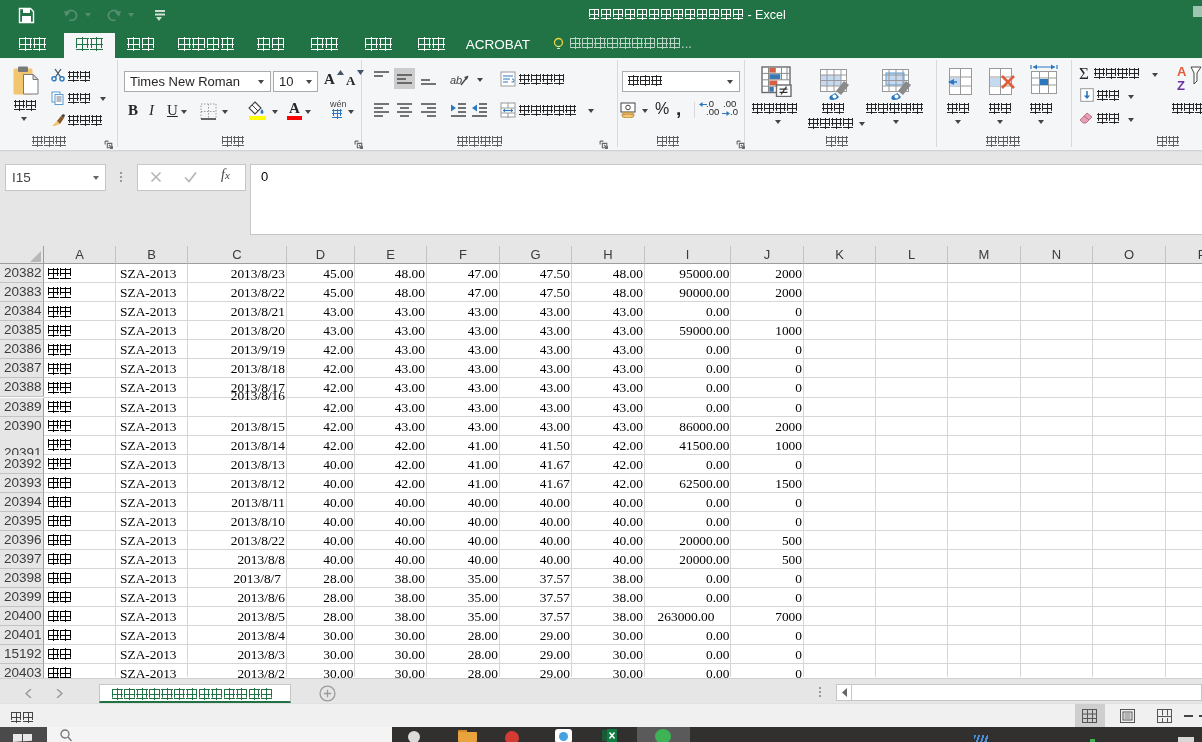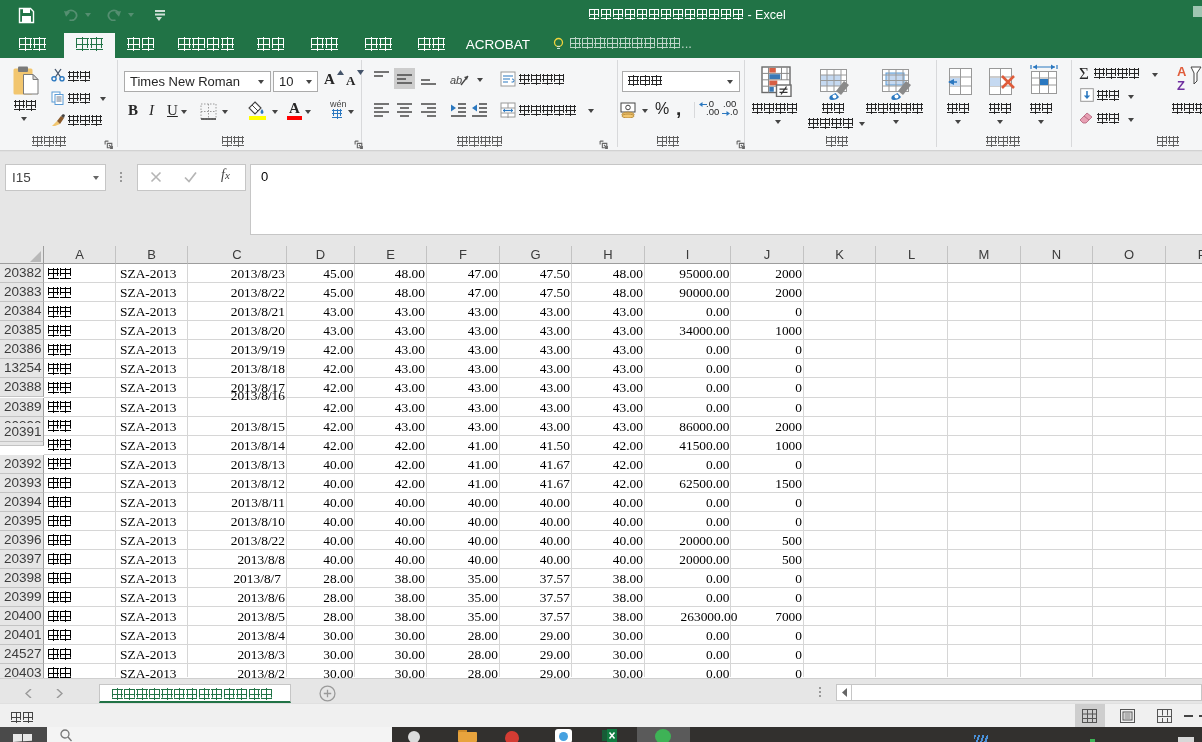--- a/index.html
+++ b/index.html
@@ -443,35 +443,35 @@
 <div class="rowhdr" style="top:75.39px;height:19.03px;line-height:18.03px">20385</div>
 <div class="abs" style="left:44px;top:93.42px;width:1158px;height:1px;background:#d6d6d6"></div>
 <div class="cell" style="left:47px;top:75.39px;font-size:13px"><i class="c"></i><i class="c"></i></div>
 <div class="cell" style="left:120px;top:75.39px">SZA-2013</div>
 <div class="cell num" style="left:188px;top:75.39px;width:97px">2013/8/20</div>
 <div class="cell num" style="left:287px;top:75.39px;width:66.5px">43.00</div>
 <div class="cell num" style="left:355px;top:75.39px;width:70px">43.00</div>
 <div class="cell num" style="left:427px;top:75.39px;width:71px">43.00</div>
 <div class="cell num" style="left:500px;top:75.39px;width:70px">43.00</div>
 <div class="cell num" style="left:572px;top:75.39px;width:71px">43.00</div>
-<div class="cell num" style="left:645px;top:75.39px;width:84.5px">34000.00</div>
+<div class="cell num" style="left:645px;top:75.39px;width:84.5px">59000.00</div>
 <div class="cell num" style="left:731px;top:75.39px;width:71px">1000</div>
 <div class="rowhdr" style="top:94.42px;height:19.03px;line-height:18.03px">20386</div>
 <div class="abs" style="left:44px;top:112.45px;width:1158px;height:1px;background:#d6d6d6"></div>
 <div class="cell" style="left:47px;top:94.42px;font-size:13px"><i class="c"></i><i class="c"></i></div>
 <div class="cell" style="left:120px;top:94.42px">SZA-2013</div>
 <div class="cell num" style="left:188px;top:94.42px;width:97px">2013/9/19</div>
 <div class="cell num" style="left:287px;top:94.42px;width:66.5px">42.00</div>
 <div class="cell num" style="left:355px;top:94.42px;width:70px">43.00</div>
 <div class="cell num" style="left:427px;top:94.42px;width:71px">43.00</div>
 <div class="cell num" style="left:500px;top:94.42px;width:70px">43.00</div>
 <div class="cell num" style="left:572px;top:94.42px;width:71px">43.00</div>
 <div class="cell num" style="left:645px;top:94.42px;width:84.5px">0.00</div>
 <div class="cell num" style="left:731px;top:94.42px;width:71px">0</div>
-<div class="rowhdr" style="top:113.45px;height:19.03px;line-height:18.03px">13254</div>
+<div class="rowhdr" style="top:113.45px;height:19.03px;line-height:18.03px">20387</div>
 <div class="abs" style="left:44px;top:131.48px;width:1158px;height:1px;background:#d6d6d6"></div>
 <div class="cell" style="left:47px;top:113.45px;font-size:13px"><i class="c"></i><i class="c"></i></div>
 <div class="cell" style="left:120px;top:113.45px">SZA-2013</div>
 <div class="cell num" style="left:188px;top:113.45px;width:97px">2013/8/18</div>
 <div class="cell num" style="left:287px;top:113.45px;width:66.5px">42.00</div>
 <div class="cell num" style="left:355px;top:113.45px;width:70px">43.00</div>
 <div class="cell num" style="left:427px;top:113.45px;width:71px">43.00</div>
 <div class="cell num" style="left:500px;top:113.45px;width:70px">43.00</div>
 <div class="cell num" style="left:572px;top:113.45px;width:71px">43.00</div>
 <div class="cell num" style="left:645px;top:113.45px;width:84.5px">0.00</div>
@@ -505,21 +505,21 @@
 <div class="cell" style="left:47px;top:170.54px;font-size:13px"><i class="c"></i><i class="c"></i></div>
 <div class="cell" style="left:120px;top:170.54px">SZA-2013</div>
 <div class="cell num" style="left:188px;top:170.54px;width:97px">2013/8/15</div>
 <div class="cell num" style="left:287px;top:170.54px;width:66.5px">42.00</div>
 <div class="cell num" style="left:355px;top:170.54px;width:70px">43.00</div>
 <div class="cell num" style="left:427px;top:170.54px;width:71px">43.00</div>
 <div class="cell num" style="left:500px;top:170.54px;width:70px">43.00</div>
 <div class="cell num" style="left:572px;top:170.54px;width:71px">43.00</div>
 <div class="cell num" style="left:645px;top:170.54px;width:84.5px">86000.00</div>
 <div class="cell num" style="left:731px;top:170.54px;width:71px">2000</div>
-<div class="rowhdr" style="top:177px;height:19.03px;line-height:18.03px">20391</div>
+<div class="rowhdr" style="top:198px;height:19.03px;line-height:18.03px">20391</div>
 <div class="abs" style="left:44px;top:207.60px;width:1158px;height:1px;background:#d6d6d6"></div>
 <div class="cell" style="left:47px;top:189.57px;font-size:13px"><i class="c"></i><i class="c"></i></div>
 <div class="cell" style="left:120px;top:189.57px">SZA-2013</div>
 <div class="cell num" style="left:188px;top:189.57px;width:97px">2013/8/14</div>
 <div class="cell num" style="left:287px;top:189.57px;width:66.5px">42.00</div>
 <div class="cell num" style="left:355px;top:189.57px;width:70px">42.00</div>
 <div class="cell num" style="left:427px;top:189.57px;width:71px">41.00</div>
 <div class="cell num" style="left:500px;top:189.57px;width:70px">41.50</div>
 <div class="cell num" style="left:572px;top:189.57px;width:71px">42.00</div>
 <div class="cell num" style="left:645px;top:189.57px;width:84.5px">41500.00</div>
@@ -623,35 +623,35 @@
 <div class="rowhdr" style="top:360.84px;height:19.03px;line-height:18.03px">20400</div>
 <div class="abs" style="left:44px;top:378.87px;width:1158px;height:1px;background:#d6d6d6"></div>
 <div class="cell" style="left:47px;top:360.84px;font-size:13px"><i class="c"></i><i class="c"></i></div>
 <div class="cell" style="left:120px;top:360.84px">SZA-2013</div>
 <div class="cell num" style="left:188px;top:360.84px;width:97px">2013/8/5</div>
 <div class="cell num" style="left:287px;top:360.84px;width:66.5px">28.00</div>
 <div class="cell num" style="left:355px;top:360.84px;width:70px">38.00</div>
 <div class="cell num" style="left:427px;top:360.84px;width:71px">35.00</div>
 <div class="cell num" style="left:500px;top:360.84px;width:70px">37.57</div>
 <div class="cell num" style="left:572px;top:360.84px;width:71px">38.00</div>
-<div class="cell num" style="left:653px;top:360.84px;width:84.5px">263000.00</div>
+<div class="cell num" style="left:630px;top:360.84px;width:84.5px">263000.00</div>
 <div class="cell num" style="left:731px;top:360.84px;width:71px">7000</div>
 <div class="rowhdr" style="top:379.87px;height:19.03px;line-height:18.03px">20401</div>
 <div class="abs" style="left:44px;top:397.90px;width:1158px;height:1px;background:#d6d6d6"></div>
 <div class="cell" style="left:47px;top:379.87px;font-size:13px"><i class="c"></i><i class="c"></i></div>
 <div class="cell" style="left:120px;top:379.87px">SZA-2013</div>
 <div class="cell num" style="left:188px;top:379.87px;width:97px">2013/8/4</div>
 <div class="cell num" style="left:287px;top:379.87px;width:66.5px">30.00</div>
 <div class="cell num" style="left:355px;top:379.87px;width:70px">30.00</div>
 <div class="cell num" style="left:427px;top:379.87px;width:71px">28.00</div>
 <div class="cell num" style="left:500px;top:379.87px;width:70px">29.00</div>
 <div class="cell num" style="left:572px;top:379.87px;width:71px">30.00</div>
 <div class="cell num" style="left:645px;top:379.87px;width:84.5px">0.00</div>
 <div class="cell num" style="left:731px;top:379.87px;width:71px">0</div>
-<div class="rowhdr" style="top:398.90px;height:19.03px;line-height:18.03px">24527</div>
+<div class="rowhdr" style="top:398.90px;height:19.03px;line-height:18.03px">15192</div>
 <div class="abs" style="left:44px;top:416.93px;width:1158px;height:1px;background:#d6d6d6"></div>
 <div class="cell" style="left:47px;top:398.90px;font-size:13px"><i class="c"></i><i class="c"></i></div>
 <div class="cell" style="left:120px;top:398.90px">SZA-2013</div>
 <div class="cell num" style="left:188px;top:398.90px;width:97px">2013/8/3</div>
 <div class="cell num" style="left:287px;top:398.90px;width:66.5px">30.00</div>
 <div class="cell num" style="left:355px;top:398.90px;width:70px">30.00</div>
 <div class="cell num" style="left:427px;top:398.90px;width:71px">28.00</div>
 <div class="cell num" style="left:500px;top:398.90px;width:70px">29.00</div>
 <div class="cell num" style="left:572px;top:398.90px;width:71px">30.00</div>
 <div class="cell num" style="left:645px;top:398.90px;width:84.5px">0.00</div>

